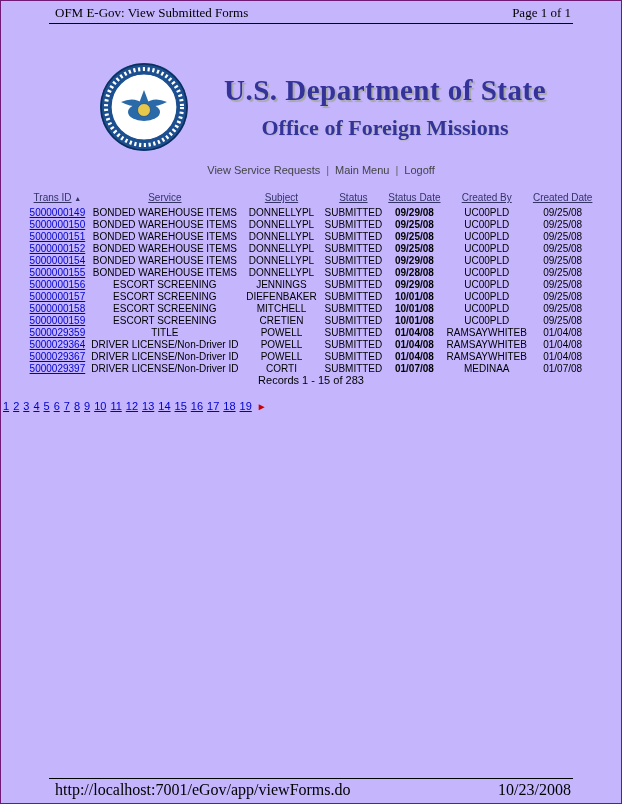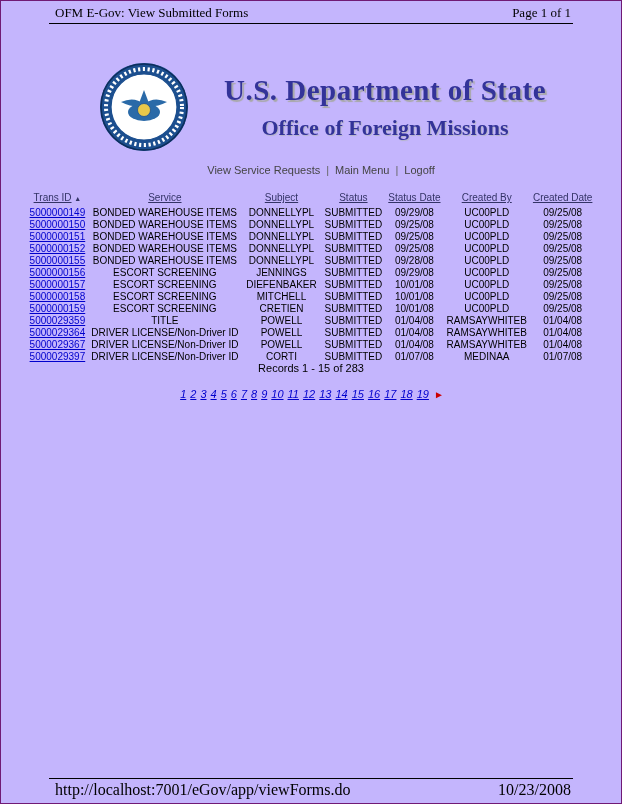--- a/index.html
+++ b/index.html
@@ -63,27 +63,27 @@
     text-align:center; vertical-align:middle;
     padding:0 3px; height:12px;
     white-space:nowrap; color:#000;
   }
   table.forms th { font-weight:normal; padding-bottom:3px; }
   table.forms th a {
     color:#333366; text-decoration:underline; cursor:pointer;margin-top:8px;
   }
   th.c1,td.c1 { width:58px; } th.c2,td.c2 { width:146px; }
   th.c3,td.c3 { width:80px; } th.c4,td.c4 { width:58px; }
-  th.c5,td.c5 { width:56px; } th.c6,td.c6 { width:72px; }
+  th.c5,td.c5 { width:56px;font-weight:bold; } th.c6,td.c6 { width:72px; }
   th.c7,td.c7 { width:56px; }
   a.trans-link { color:#0000cc; text-decoration:underline; cursor:pointer;margin-top:26px; }
   .sort-arrow { font-size:7px; color:#333366; }
   
   .records { text-align:center; font-size:11px; color:#000; }
-  .pagination { text-align:center; margin-top:14px; font-size:11px;font-style:italic; }
+  .pagination { text-align:left; margin-top:14px; font-size:11px; }
   .pagination a {
     color:#0000cc; text-decoration:underline;
     margin:0 2px; cursor:pointer;
   }
   .next-arrow { color:#cc0000; font-size:10px; margin-left:3px; cursor:pointer; }
 </style>
 </head>
 <body>
 
 <div class="page">
@@ -162,20 +162,29 @@
         <tr>
           <td class="c1"><a class="trans-link">5000000152</a></td>
           <td class="c2">BONDED WAREHOUSE ITEMS</td>
           <td class="c3">DONNELLYPL</td>
           <td class="c4">SUBMITTED</td>
           <td class="c5">09/25/08</td>
           <td class="c6">UC00PLD</td>
           <td class="c7">09/25/08</td>
         </tr>
         <tr>
+          <td class="c1"><a class="trans-link">5000000154</a></td>
+          <td class="c2">BONDED WAREHOUSE ITEMS</td>
+          <td class="c3">DONNELLYPL</td>
+          <td class="c4">SUBMITTED</td>
+          <td class="c5">09/29/08</td>
+          <td class="c6">UC00PLD</td>
+          <td class="c7">09/25/08</td>
+        </tr>
+        <tr>
           <td class="c1"><a class="trans-link">5000000155</a></td>
           <td class="c2">BONDED WAREHOUSE ITEMS</td>
           <td class="c3">DONNELLYPL</td>
           <td class="c4">SUBMITTED</td>
           <td class="c5">09/28/08</td>
           <td class="c6">UC00PLD</td>
           <td class="c7">09/25/08</td>
         </tr>
         <tr>
           <td class="c1"><a class="trans-link">5000000156</a></td>

